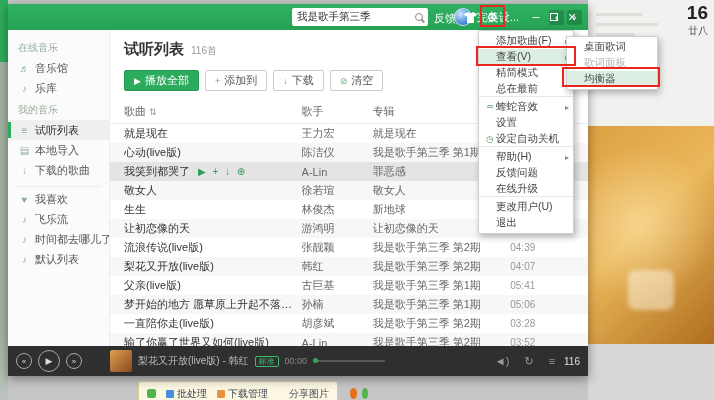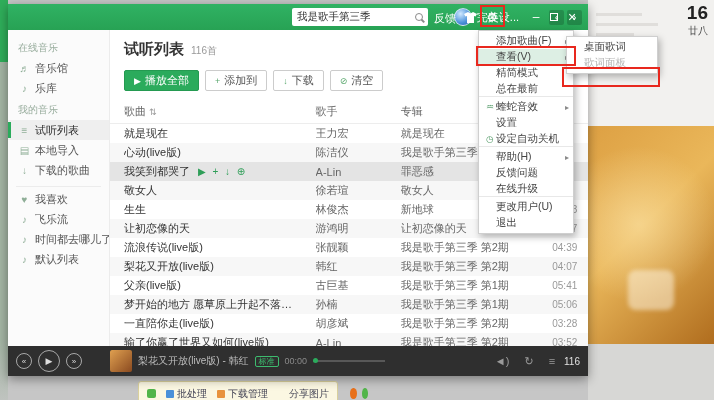--- a/index.html
+++ b/index.html
@@ -90,21 +90,21 @@
   .page-title { font-size:15px; font-weight:bold; color:#333; }
   .song-count { font-size:10px; color:#999; }
   .toolbar { display:flex; gap:6px; margin:11px 0 9px 14px; }
   .tb-btn { height:21px; padding:0 9px; border:1px solid #ccc; border-radius:2px; background:#fff;
     font-size:11px; color:#555; display:flex; align-items:center; gap:4px; cursor:pointer; white-space:nowrap; }
   .tb-btn .bi { font-size:9px; color:#5aa86e; }
   .tb-btn.primary { background:#2bab5c; border-color:#249a51; color:#fff; }
   .tb-btn.primary .bi { color:#fff; }
 
   .thead, .trow { display:grid; grid-template-columns:40% 16% 31% 13%;
-    padding-left:14px; padding-right:20px; align-items:center;gap:14px; }
+    padding-left:14px; padding-right:20px; align-items:center; }
   .thead { height:24px; border-bottom:1px solid #ededed; font-size:11px; color:#666; }
   .sort { font-size:9px; color:#9a9a9a; margin-left:3px; }
   .trow { height:19px; font-size:11px; color:#333; cursor:pointer; }
   .tbody .trow:nth-of-type(even) { background:#f7f7f7; }
   .tbody .trow.selected { background:#e4e4e4; }
   .trow > div { white-space:nowrap; overflow:hidden; text-overflow:ellipsis; }
   .c-song { display:flex; align-items:center; gap:8px; }
   .c-song > span:first-child { overflow:hidden; text-overflow:ellipsis; }
   .c-artist, .c-album { color:#666; }
   .c-time { color:#999; font-size:10px; }
@@ -543,17 +543,22 @@
       <span class="mi-label">桌面歌词</span>
       <span class="mi-arrow"></span>
     </div>
 
     <div class="menu-item dim">
       <span class="mi-icon"></span>
       <span class="mi-label">歌词面板</span>
       <span class="mi-arrow"></span>
     </div>
 
+    <div class="menu-item hl">
+      <span class="mi-icon"></span>
+      <span class="mi-label">均衡器</span>
+      <span class="mi-arrow"></span>
+    </div>
   </div>
 
 <div class="ann" id="ann-gear"></div>
 <div class="ann" id="ann-view"></div>
 <div class="ann" id="ann-eq"></div>
 
 </body></html>

